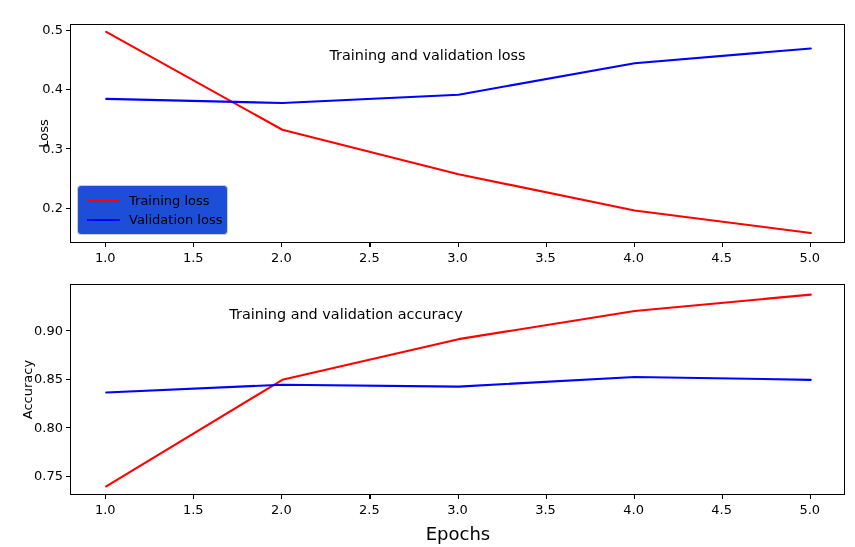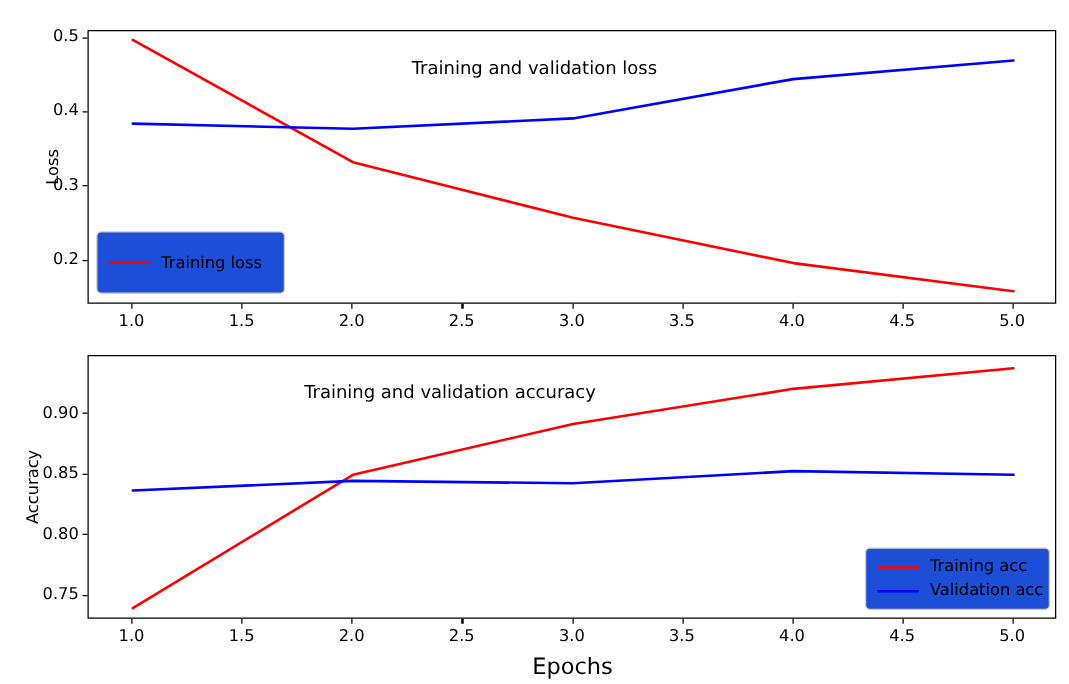--- a/index.html
+++ b/index.html
@@ -155,23 +155,27 @@
       <div class="tick-label-y" style="left: -22px; top: 23.14px; width: 85px;">0.5</div>
     </div>
 
   <div class="axis-label-y" style="left:-7px; top:127px; width:100px; text-align:center;">Loss</div>
 
   <div class="legend" style="left:77px; top:185px; width:151px; height:50px;">
     <div class="legend-row">
       <span class="legend-swatch" style="border-top-color:#ff0000;"></span>
       <span class="legend-text">Training loss</span>
     </div>
+    <div class="legend-row">
+      <span class="legend-swatch" style="border-top-color:#0000ff;"></span>
+      <span class="legend-text">Validation loss</span>
+    </div>
   </div>
 
-  <div class="ax-title" style="left:16px; top:265px; width:688px;">Training and validation accuracy</div>
+  <div class="ax-title" style="left:2px; top:265px; width:688px;">Training and validation accuracy</div>
 
   <div class="axes" style="left:70px; top:284px; width:775px; height:211px;">
     <svg class="plot-svg" id="acc-svg" width="775" height="211" viewBox="0 0 775 211">
         <polyline points="35.23,201.41 211.36,94.84 387.50,54.15 563.64,26.06 739.77,9.59" fill="none" stroke="#ff0000" stroke-width="2.1" stroke-linecap="round" stroke-linejoin="round"></polyline>
         <polyline points="35.23,107.44 211.36,99.69 387.50,101.62 563.64,91.94 739.77,94.84" fill="none" stroke="#0000ff" stroke-width="2.1" stroke-linecap="round" stroke-linejoin="round"></polyline>
       </svg>
   </div>
 
   <div id="acc-xticks">
       <div class="tick-mark tick-x" style="left: 105.23px; top: 495px;"></div>
@@ -201,24 +205,14 @@
       <div class="tick-mark tick-y" style="left: 66px; top: 378.84px;"></div>
       <div class="tick-label-y" style="left: -22px; top: 372.34px; width: 85px;">0.85</div>
       <div class="tick-mark tick-y" style="left: 66px; top: 330.4px;"></div>
       <div class="tick-label-y" style="left: -22px; top: 323.9px; width: 85px;">0.90</div>
     </div>
 
   <div class="axis-label-y" style="left:-23px; top:383px; width:100px; text-align:center;">Accuracy</div>
 
   <div class="axis-label-x" style="left:408px; top:525px; width:100px;">Epochs</div>
 
-  <div class="legend" style="left:692px; top:438px; width:148px; height:50px;">
-    <div class="legend-row">
-      <span class="legend-swatch" style="border-top-color:#ff0000;"></span>
-      <span class="legend-text">Training acc</span>
-    </div>
-    <div class="legend-row">
-      <span class="legend-swatch" style="border-top-color:#0000ff;"></span>
-      <span class="legend-text">Validation acc</span>
-    </div>
-  </div>
 
 </div>
 
 </body></html>

